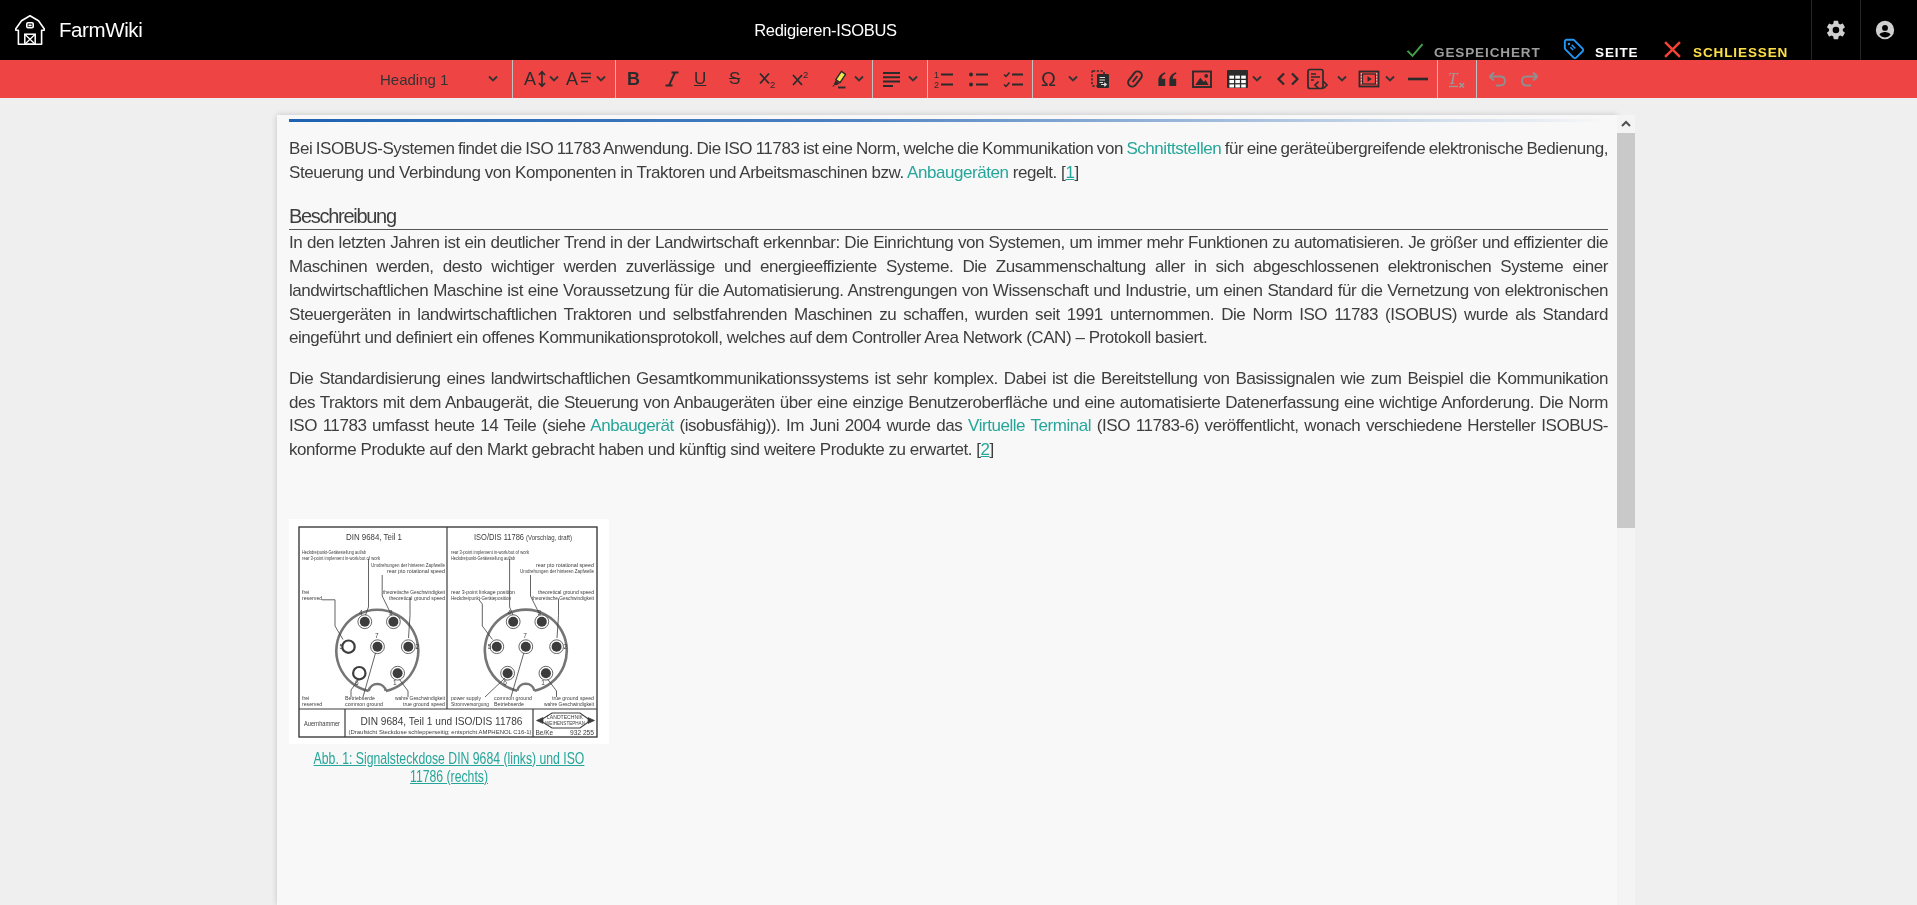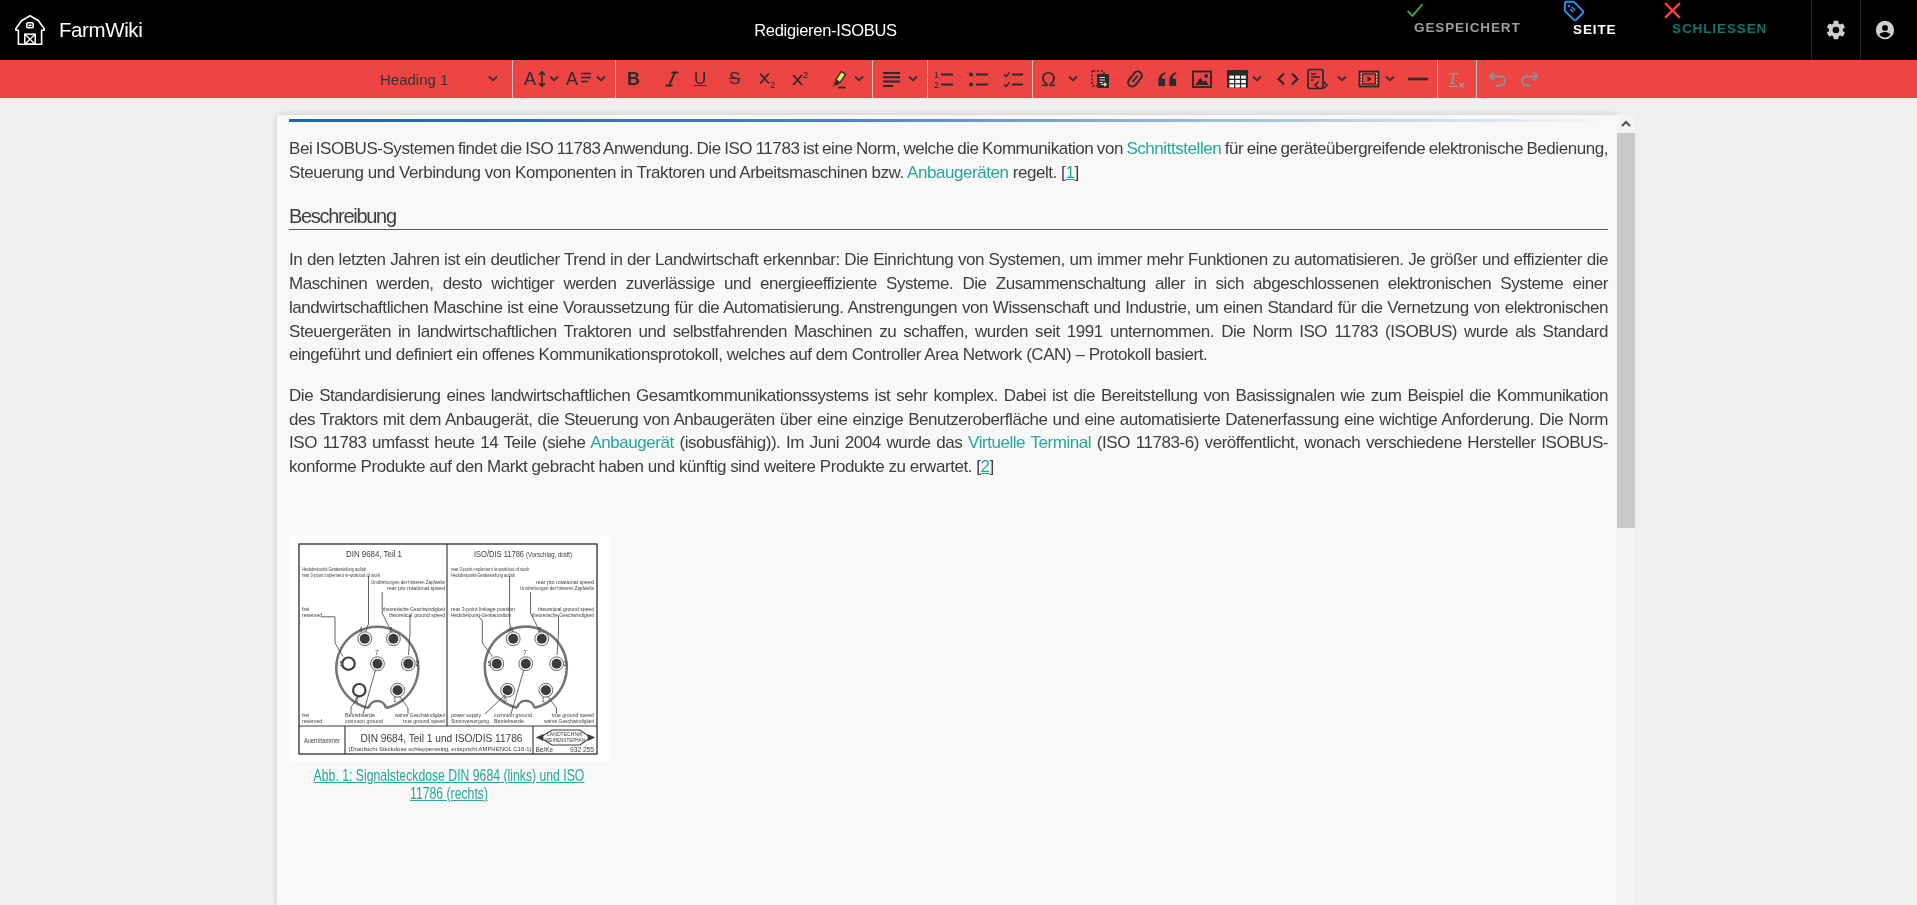--- a/index.html
+++ b/index.html
@@ -4,21 +4,21 @@
 <style>
   * { margin:0; padding:0; box-sizing:border-box; }
   html,body { width:1917px; height:905px; overflow:hidden; }
   body { font-family:"Liberation Sans", sans-serif; background:#efefef; position:relative; }
 
   
   .topbar { position:absolute; top:0; left:0; width:1917px; height:60px; background:#000; }
   .logo { position:absolute; left:14px; top:14px; }
   .brand { position:absolute; left:59px; top:14px; font-size:20.5px; color:#fff; line-height:31px; font-weight:400; letter-spacing:-0.4px; }
   .doctitle { position:absolute; left:0; top:21px; width:1619px; text-align:center; color:#fff; font-size:16.5px; letter-spacing:-0.3px;padding-left:32px; }
-  .tb-act { position:absolute; top:0; height:60px; display:flex; align-items:flex-start; font-weight:bold; letter-spacing:0.9px; font-size:13.5px;flex-direction:column; }
+  .tb-act { position:absolute; top:0; height:60px; display:flex; align-items:flex-end; font-weight:bold; letter-spacing:0.9px; font-size:13.5px; }
   .sep-v { position:absolute; top:0; width:1px; height:60px; background:#262626; }
   
   .toolbar { position:absolute; top:60px; left:0; width:1917px; height:53px; background:#ef4444; }
   .titem { position:absolute; top:0; height:38px; display:flex; align-items:center; }
   .tsep2 { position:absolute; top:0; width:1px; height:38px; background:#c2c2c2; }
   
   .contentbg { position:absolute; top:98px; left:0; width:1917px; height:807px; background:#efefef; }
   .paper { position:absolute; left:277px; top:17px; width:1340px; height:790px; background:#f8f8f8;
            box-shadow:0 0 6px rgba(0,0,0,0.18); }
   .scrollbar { position:absolute; left:1617px; top:17px; width:18px; height:790px; background:#f4f4f4; }
@@ -61,21 +61,21 @@
       <span style="margin-left:9px;">GESPEICHERT</span>
     </div>
     <div class="tb-act" style="left:1563px; color:#fff;">
       <svg width="22" height="22" viewBox="0 0 24 24" fill="none" stroke="#2196f3" stroke-width="2.1">
         <path d="M21.4 11.6 L12.4 2.6 C12 2.2 11.5 2 11 2 L4 2 C2.9 2 2 2.9 2 4 L2 11 C2 11.5 2.2 12 2.6 12.4 L11.6 21.4 C12.4 22.2 13.6 22.2 14.4 21.4 L21.4 14.4 C22.2 13.6 22.2 12.4 21.4 11.6 Z"></path>
         <circle cx="6.5" cy="6.5" r="1.3" fill="#2196f3" stroke="none"></circle>
         <path d="M9.5 7.5 L13.5 11.5 M8 10 L11 13" stroke-width="1.6"></path>
       </svg>
       <span style="margin-left:10px;">SEITE</span>
     </div>
-    <div class="tb-act" style="left:1662px; color:#0f766e;">
+    <div class="tb-act" style="left:1662px; color:#fde047;">
       <svg width="21" height="21" viewBox="0 0 24 24" fill="none" stroke="#f44336" stroke-width="2.8">
         <path d="M3.5 3.5 L20.5 20.5 M20.5 3.5 L3.5 20.5"></path>
       </svg>
       <span style="margin-left:10px;">SCHLIESSEN</span>
     </div>
     <div class="sep-v" style="left:1811px;"></div>
     <div class="sep-v" style="left:1860px;"></div>
     <svg style="position:absolute;left:1825px;top:19px;" width="22" height="22" viewBox="0 0 24 24" fill="#cfcfcf">
       <path d="M19.4 13c.04-.33.06-.66.06-1s-.02-.67-.06-1l2.1-1.65a.5.5 0 0 0 .12-.64l-2-3.46a.5.5 0 0 0-.6-.22l-2.49 1a7.3 7.3 0 0 0-1.73-1l-.38-2.65A.49.49 0 0 0 13.92 2h-4a.49.49 0 0 0-.49.42L9.05 5.07a7.7 7.7 0 0 0-1.73 1l-2.49-1a.5.5 0 0 0-.6.22l-2 3.46c-.13.22-.07.49.12.64L4.45 11c-.04.33-.07.66-.07 1s.03.67.07 1l-2.1 1.65a.5.5 0 0 0-.12.64l2 3.46c.12.22.38.3.6.22l2.49-1c.52.4 1.1.73 1.73 1l.37 2.65c.04.24.25.42.5.42h4c.24 0 .46-.18.49-.42l.37-2.65c.63-.26 1.2-.6 1.73-1l2.49 1c.23.09.48 0 .6-.22l2-3.46a.5.5 0 0 0-.12-.64L19.4 13zm-7.48 2.6a3.6 3.6 0 1 1 0-7.2 3.6 3.6 0 0 1 0 7.2z"></path>
     </svg>
@@ -241,21 +241,21 @@
 
   <div class="contentbg">
     <div class="paper">
       <div class="doc">
         <div class="h1line"></div>
         <div class="para" style="margin-top:15.5px;">
           <div class="jline">Bei ISOBUS-Systemen findet die ISO 11783 Anwendung. Die ISO 11783 ist eine Norm, welche die Kommunikation von <a class="tl">Schnittstellen</a> für eine geräteübergreifende elektronische Bedienung,</div>
           <div class="lline">Steuerung und Verbindung von Komponenten in Traktoren und Arbeitsmaschinen bzw. <a class="tl">Anbaugeräten</a> regelt. <a class="ref">[<i>1</i>]</a></div>
         </div>
         <h2 class="besch" style="margin-top:21px; padding-bottom:1px;">Beschreibung</h2>
-        <div class="para" style="margin-top:18px;">
+        <div class="para" style="margin-top:1px;">
           <div class="jline">In den letzten Jahren ist ein deutlicher Trend in der Landwirtschaft erkennbar: Die Einrichtung von Systemen, um immer mehr Funktionen zu automatisieren. Je größer und effizienter die</div>
           <div class="jline">Maschinen werden, desto wichtiger werden zuverlässige und energieeffiziente Systeme. Die Zusammenschaltung aller in sich abgeschlossenen elektronischen Systeme einer</div>
           <div class="jline">landwirtschaftlichen Maschine ist eine Voraussetzung für die Automatisierung. Anstrengungen von Wissenschaft und Industrie, um einen Standard für die Vernetzung von elektronischen</div>
           <div class="jline">Steuergeräten in landwirtschaftlichen Traktoren und selbstfahrenden Maschinen zu schaffen, wurden seit 1991 unternommen. Die Norm ISO 11783 (ISOBUS) wurde als Standard</div>
           <div class="lline">eingeführt und definiert ein offenes Kommunikationsprotokoll, welches auf dem Controller Area Network (CAN) – Protokoll basiert.</div>
         </div>
         <div class="para" style="margin-top:17px;">
           <div class="jline">Die Standardisierung eines landwirtschaftlichen Gesamtkommunikationssystems ist sehr komplex. Dabei ist die Bereitstellung von Basissignalen wie zum Beispiel die Kommunikation</div>
           <div class="jline">des Traktors mit dem Anbaugerät, die Steuerung von Anbaugeräten über eine einzige Benutzeroberfläche und eine automatisierte Datenerfassung eine wichtige Anforderung. Die Norm</div>
           <div class="jline">ISO 11783 umfasst heute 14 Teile (siehe <a class="tl">Anbaugerät</a> (isobusfähig)). Im Juni 2004 wurde das <a class="tl">Virtuelle Terminal </a>(ISO 11783-6) veröffentlicht, wonach verschiedene Hersteller ISOBUS-</div>

